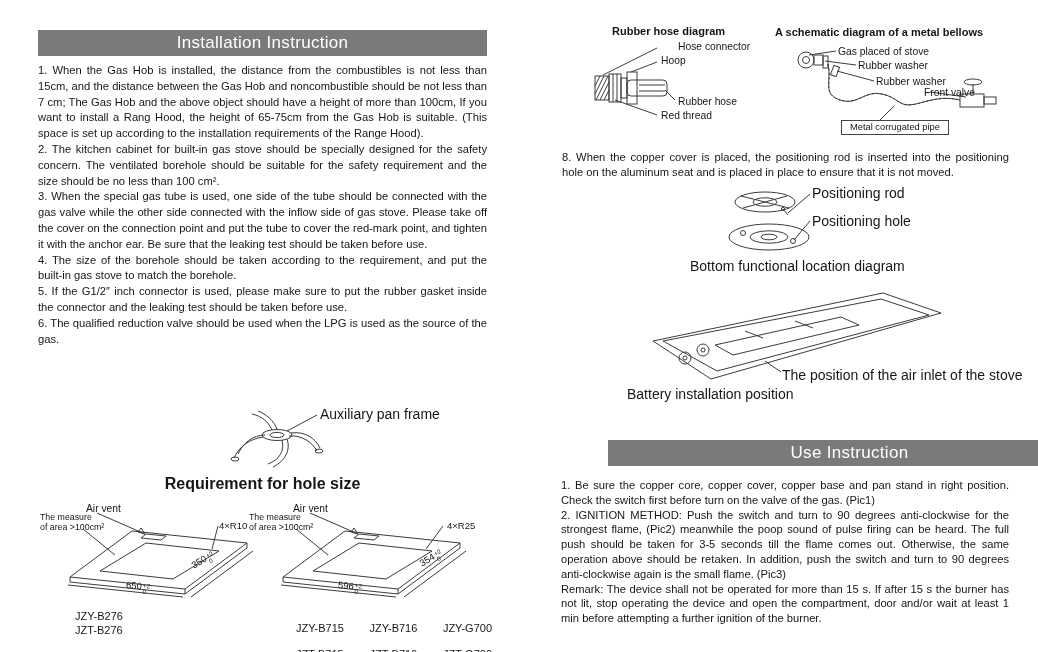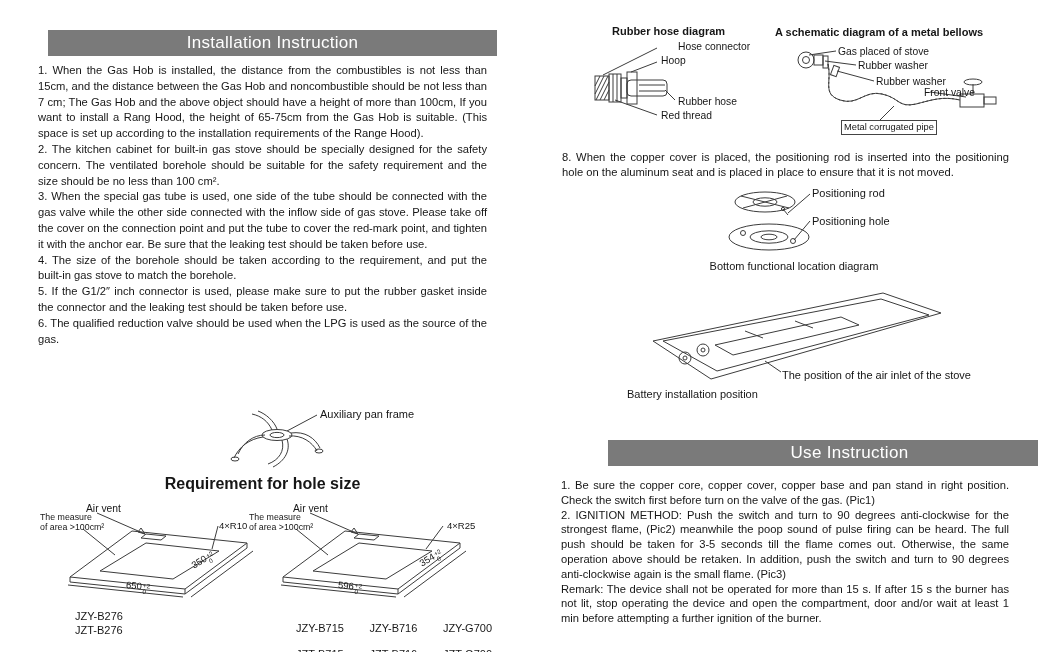--- a/index.html
+++ b/index.html
@@ -9,47 +9,47 @@
 
   .hdrbar { position:absolute; background:#7a7a7a; color:#ffffff; text-align:center;
             font-size:17px; line-height:26px; height:26px; letter-spacing:.3px; }
 
   .textblock { position:absolute; font-size:11.2px; line-height:15.8px; text-align:justify; }
   .textblock p { margin:0; }
   .usetext { line-height:14.8px; }
 
   .lbl { position:absolute; font-size:10.3px; line-height:11px; white-space:nowrap; }
   .lbl.bold { font-weight:bold; font-size:11px; }
-  .lbl.cap { font-size:11px; }
+  .lbl.cap { font-size:14px; }
   .small { font-size:8.8px; line-height:9.6px; }
   .center { text-align:center; }
 
   .holetitle { position:absolute; font-weight:bold; font-size:16px; text-align:center; }
 
   .dim { position:absolute; font-size:9.5px; white-space:nowrap; transform-origin:left center; }
   .tol { display:inline-flex; flex-direction:column; font-size:6.3px; line-height:6px;
          vertical-align:2px; margin-left:1px; }
   .tol i { font-style:normal; }
 
   .models { position:absolute; font-size:11px; line-height:13.5px; text-align:left; }
   .models .row { display:flex; justify-content:space-between;margin-top:12px; }
 
-  .boxlbl { position:absolute; border:1px solid #444; padding:1px 2px; font-size:9.3px;
+  .boxlbl { position:absolute; border:1px solid #444; padding:1px 8px; font-size:9.3px;
             line-height:11px; white-space:nowrap; background:#fff; }
 
   svg.diag { position:absolute; overflow:visible; }
   svg.diag path, svg.diag line, svg.diag polygon, svg.diag ellipse, svg.diag rect, svg.diag circle
       { stroke:#3c3c3c; fill:none; stroke-width:1; }
 </style>
 </head>
 <body>
 
 <div id="page">
 
-  <div class="hdrbar" style="left:48px; top:30px; width:449px;">Installation Instruction</div>
+  <div class="hdrbar" style="left:38px; top:30px; width:449px;">Installation Instruction</div>
 
   <div class="textblock" style="left:38px; top:63px; width:449px;">
     <p>1. When the Gas Hob is installed, the distance from the combustibles is not less than 15cm, and the distance between the Gas Hob and noncombustible should be not less than 7 cm; The Gas Hob and the above object should have a height of more than 100cm, If you want to install a Rang Hood, the height of 65-75cm from the Gas Hob is suitable. (This space is set up according to the installation requirements of the Range Hood).</p>
     <p>2. The kitchen cabinet for built-in gas stove should be specially designed for the safety concern. The ventilated borehole should be suitable for the safety requirement and the size should be no less than 100 cm².</p>
     <p>3. When the special gas tube is used, one side of the tube should be connected with the gas valve while the other side connected with the inflow side of gas stove. Please take off the cover on the connection point and put the tube to cover the red-mark point, and tighten it with the anchor ear. Be sure that the leaking test should be taken before use.</p>
     <p>4. The size of the borehole should be taken according to the requirement, and put the built-in gas stove to match the borehole.</p>
     <p>5. If the G1/2″ inch connector is used, please make sure to put the rubber gasket inside the connector and the leaking test should be taken before use.</p>
     <p>6. The qualified reduction valve should be used when the LPG is used as the source of the gas.</p>
   </div>
 

